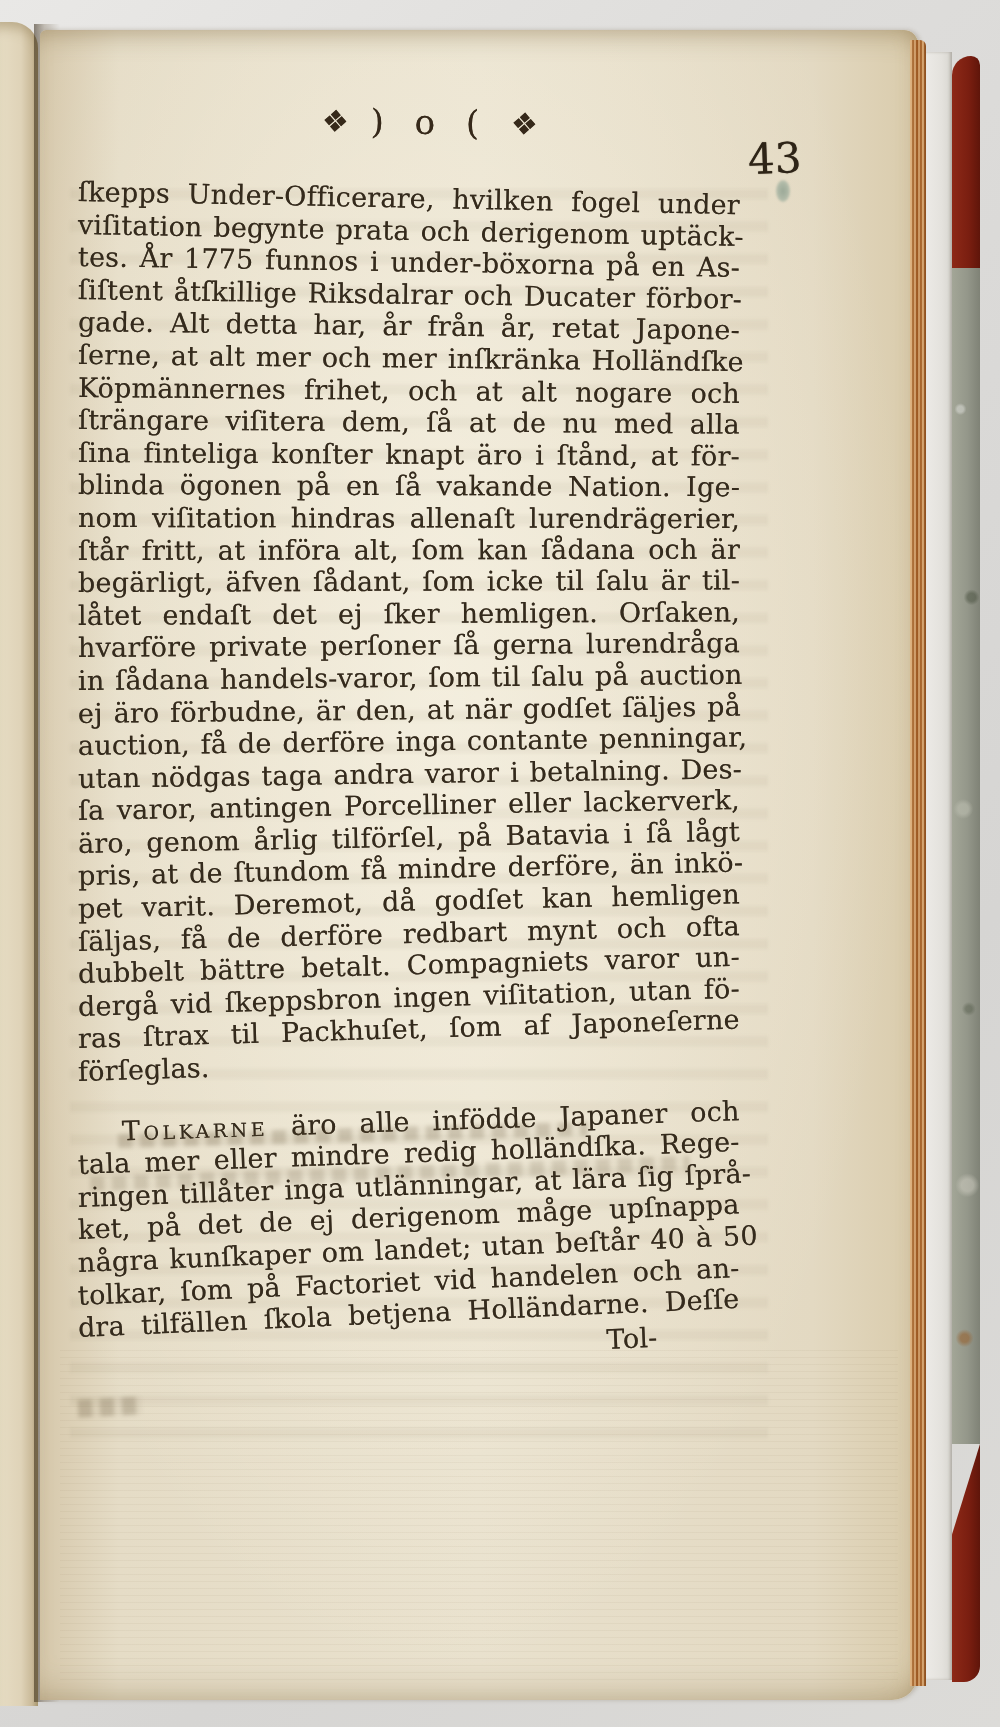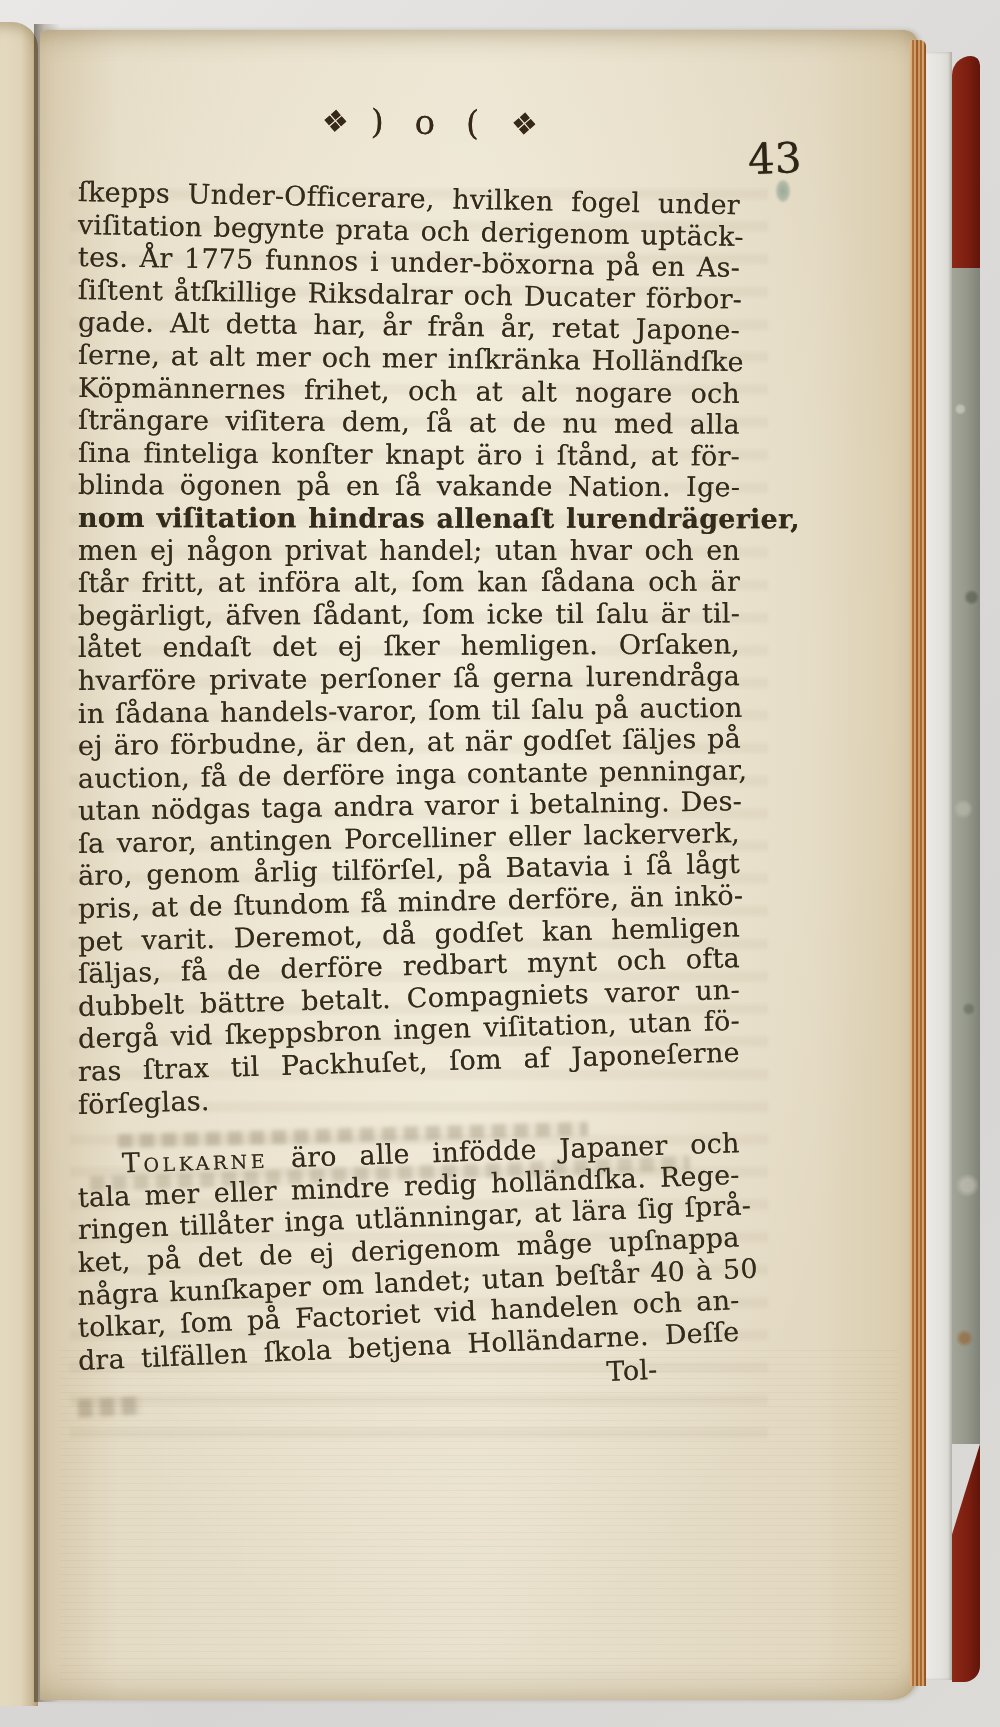--- a/index.html
+++ b/index.html
@@ -154,22 +154,21 @@
           <div class="line" style="transform: rotate(1.15deg);">ſkepps Under-Officerare, hvilken fogel under</div>
           <div class="line" style="transform: rotate(1.04deg);">viſitation begynte prata och derigenom uptäck-</div>
           <div class="line" style="transform: rotate(0.94deg);">tes. År 1775 funnos i under-böxorna på en As-</div>
           <div class="line" style="transform: rotate(0.83deg);">ſiſtent åtſkillige Riksdalrar och Ducater förbor-</div>
           <div class="line" style="transform: rotate(0.73deg);">gade. Alt detta har, år från år, retat Japone-</div>
           <div class="line" style="transform: rotate(0.62deg);">ſerne, at alt mer och mer inſkränka Holländſke</div>
           <div class="line" style="transform: rotate(0.52deg);">Köpmännernes frihet, och at alt nogare och</div>
           <div class="line" style="transform: rotate(0.41deg);">ſträngare viſitera dem, ſå at de nu med alla</div>
           <div class="line" style="transform: rotate(0.31deg);">ſina finteliga konſter knapt äro i ſtånd, at för-</div>
           <div class="line" style="transform: rotate(0.2deg);">blinda ögonen på en ſå vakande Nation. Ige-</div>
-          <div class="line" style="transform: rotate(0.1deg); font-weight: bold;">nom viſitation hindras allenaſt lurendrägerier,</div>
-          <div class="line" style="transform: rotate(-0.01deg);">men ej någon privat handel; utan hvar och en</div>
+          <div class="line" style="transform: rotate(0.1deg);">nom viſitation hindras allenaſt lurendrägerier,</div>
           <div class="line" style="transform: rotate(-0.11deg);">ſtår fritt, at införa alt, ſom kan ſådana och är</div>
           <div class="line" style="transform: rotate(-0.22deg);">begärligt, äfven ſådant, ſom icke til ſalu är til-</div>
           <div class="line" style="transform: rotate(-0.32deg);">låtet endaſt det ej ſker hemligen. Orſaken,</div>
           <div class="line" style="transform: rotate(-0.43deg);">hvarföre private perſoner ſå gerna lurendråga</div>
           <div class="line" style="transform: rotate(-0.53deg);">in ſådana handels-varor, ſom til ſalu på auction</div>
           <div class="line" style="transform: rotate(-0.64deg);">ej äro förbudne, är den, at när godſet ſäljes på</div>
           <div class="line" style="transform: rotate(-0.74deg);">auction, få de derföre inga contante penningar,</div>
           <div class="line" style="transform: rotate(-0.84deg);">utan nödgas taga andra varor i betalning. Des-</div>
           <div class="line" style="transform: rotate(-0.95deg);">ſa varor, antingen Porcelliner eller lackerverk,</div>
           <div class="line" style="transform: rotate(-1.06deg);">äro, genom årlig tilförſel, på Batavia i ſå lågt</div>

